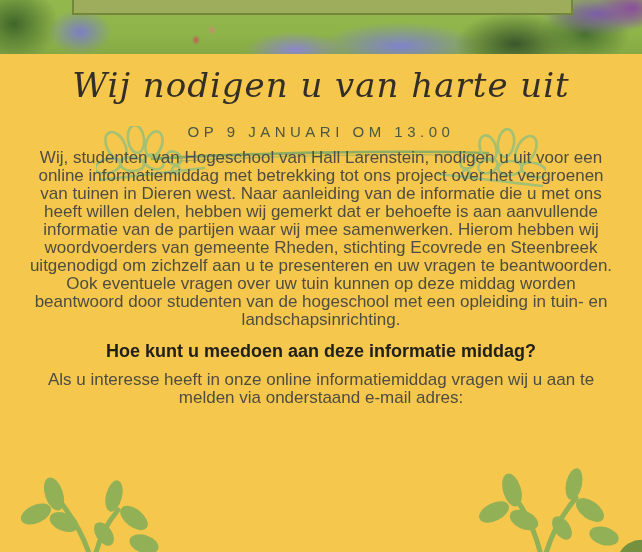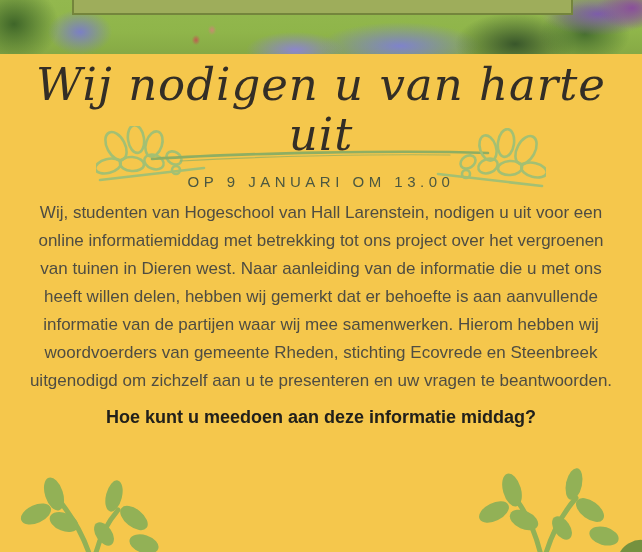--- a/index.html
+++ b/index.html
@@ -36,32 +36,32 @@
   }
 
   
   .content {
     position:relative; z-index:3; padding:54px 26px 0; text-align:center;
     color:#4f4d42;
   }
   .title {
     margin:6px 0 0;
     font-family:"DejaVu Serif", serif; font-style:italic; font-weight:400;
-    font-size:45px; line-height:50px; color:#332e26; letter-spacing:1px;
+    font-size:34px; line-height:50px; color:#332e26; letter-spacing:1px;
   }
   .subtitle {
     margin-top:13px; font-size:15px; letter-spacing:4.5px;
     color:#4c5840; font-weight:400;
   }
   .section-heading {
     font-size:18px; font-weight:700; color:#21201b; margin:34px 0 0;
   }
   .section-heading.second { margin-top:12px;text-align:center; }
   .body-par {
-    font-size:17px; line-height:28px; margin:9px 0 0; color:#4f4d42;
+    font-size:17px; line-height:18px; margin:9px 0 0; color:#4f4d42;
   }
 
   
   .decor { position:absolute; z-index:1; }
   .branch-left  { left:96px;  top:126px; }
   .branch-right { left:428px; top:128px; }
   .brush-line   { left:150px; top:146px; }
   .plant-bl { left:12px;  bottom:-10px; }
   .plant-br { right:-4px; bottom:-8px; }
 </style>
@@ -140,17 +140,19 @@
       <ellipse cx="128" cy="72" rx="15" ry="9" transform="rotate(16 128 72)"></ellipse>
       <ellipse cx="158" cy="88" rx="17" ry="10" transform="rotate(-30 158 88)" fill="#6f8f3f"></ellipse>
     </g>
   </svg>
 
   <div class="content">
     <h1 class="title">Wij nodigen u van harte uit</h1>
     <div class="subtitle">OP 9 JANUARI OM 13.00</div>
 
     <p class="body-par">Wij, studenten van Hogeschool van Hall Larenstein, nodigen u uit voor een online informatiemiddag met betrekking tot ons project over het vergroenen van tuinen in Dieren west. Naar aanleiding van de informatie die u met ons heeft willen delen, hebben wij gemerkt dat er behoefte is aan aanvullende informatie van de partijen waar wij mee samenwerken. Hierom hebben wij woordvoerders van gemeente Rheden, stichting Ecovrede en Steenbreek uitgenodigd om zichzelf aan u te presenteren en uw vragen te beantwoorden.</p>
+    <p class="body-par" style="margin-top:0;">Ook eventuele vragen over uw tuin kunnen op deze middag worden beantwoord door studenten van de hogeschool met een opleiding in tuin- en landschapsinrichting.</p>
 
     <h2 class="section-heading second">Hoe kunt u meedoen aan deze informatie middag?</h2>
+    <p class="body-par">Als u interesse heeft in onze online informatiemiddag vragen wij u aan te melden via onderstaand e-mail adres:</p>
   </div>
 
 </div>
 
 </body></html>

